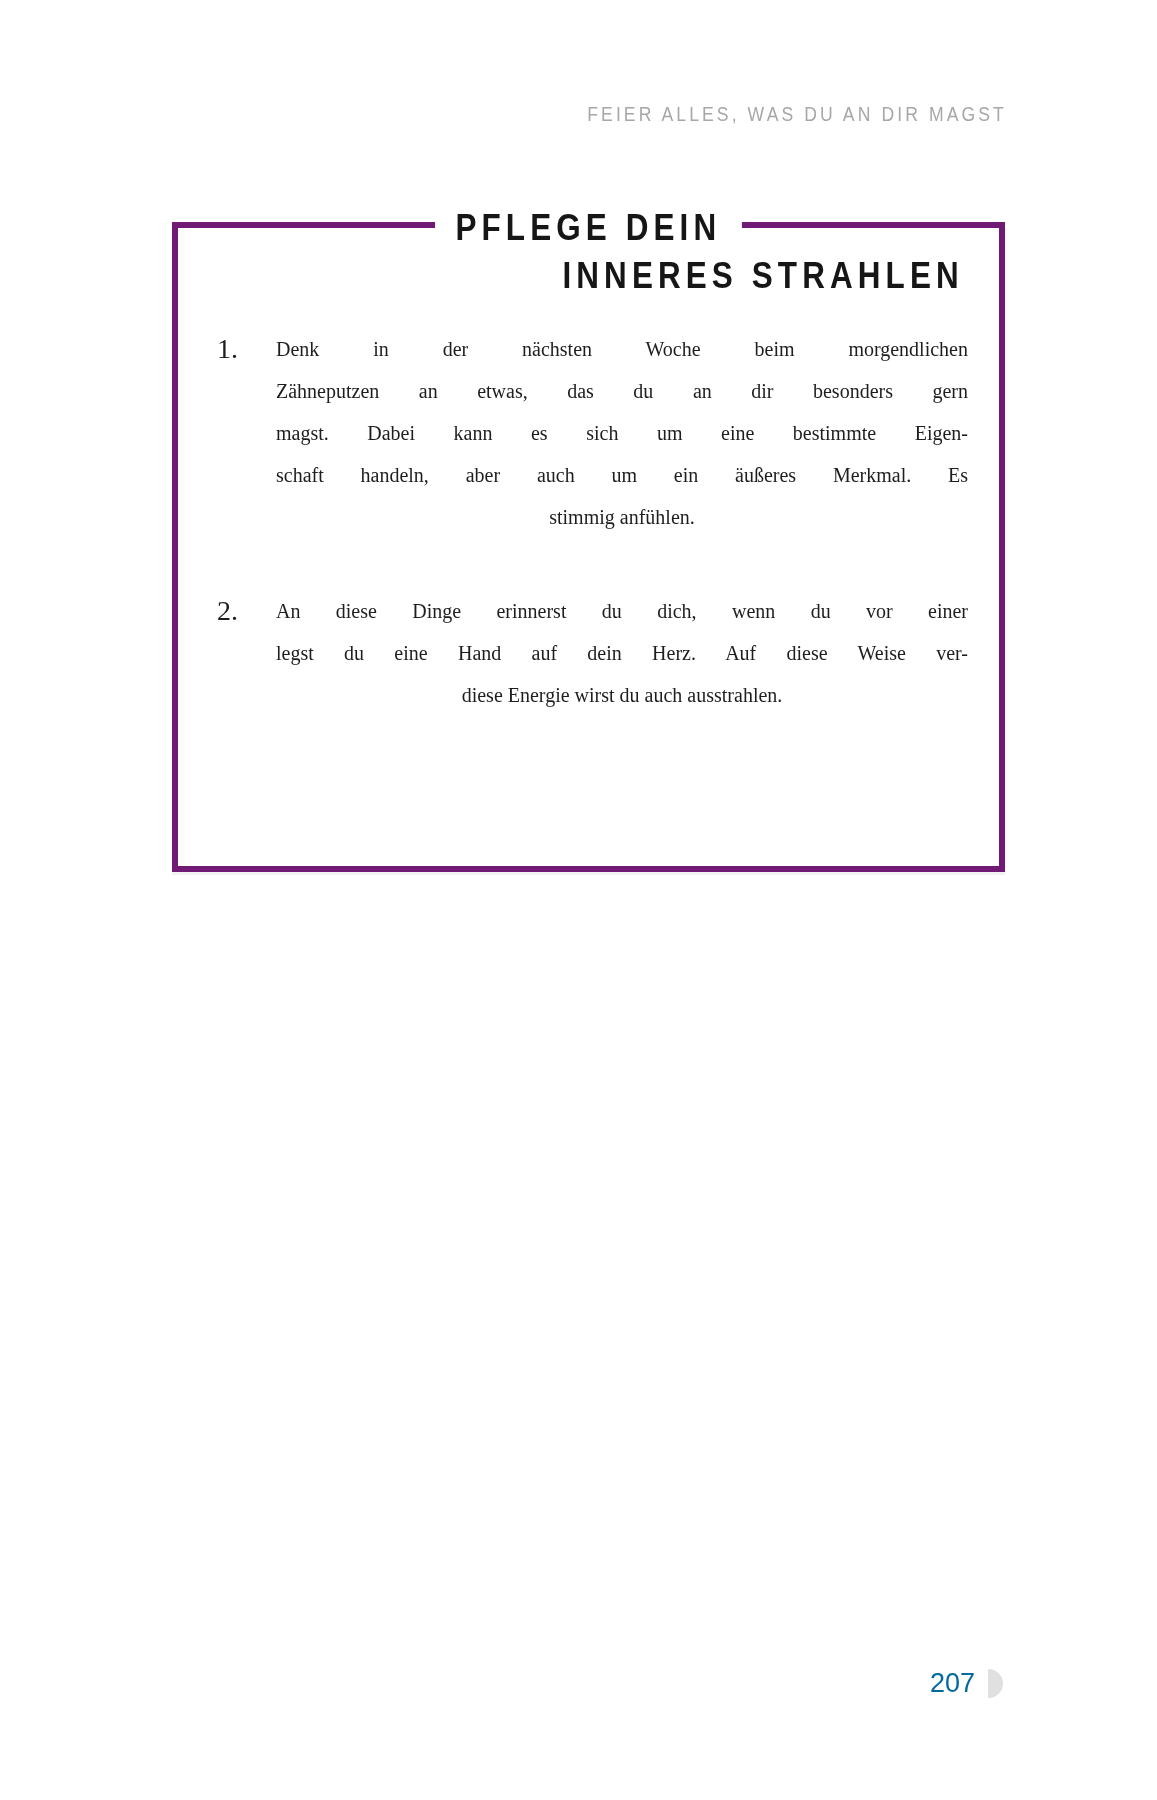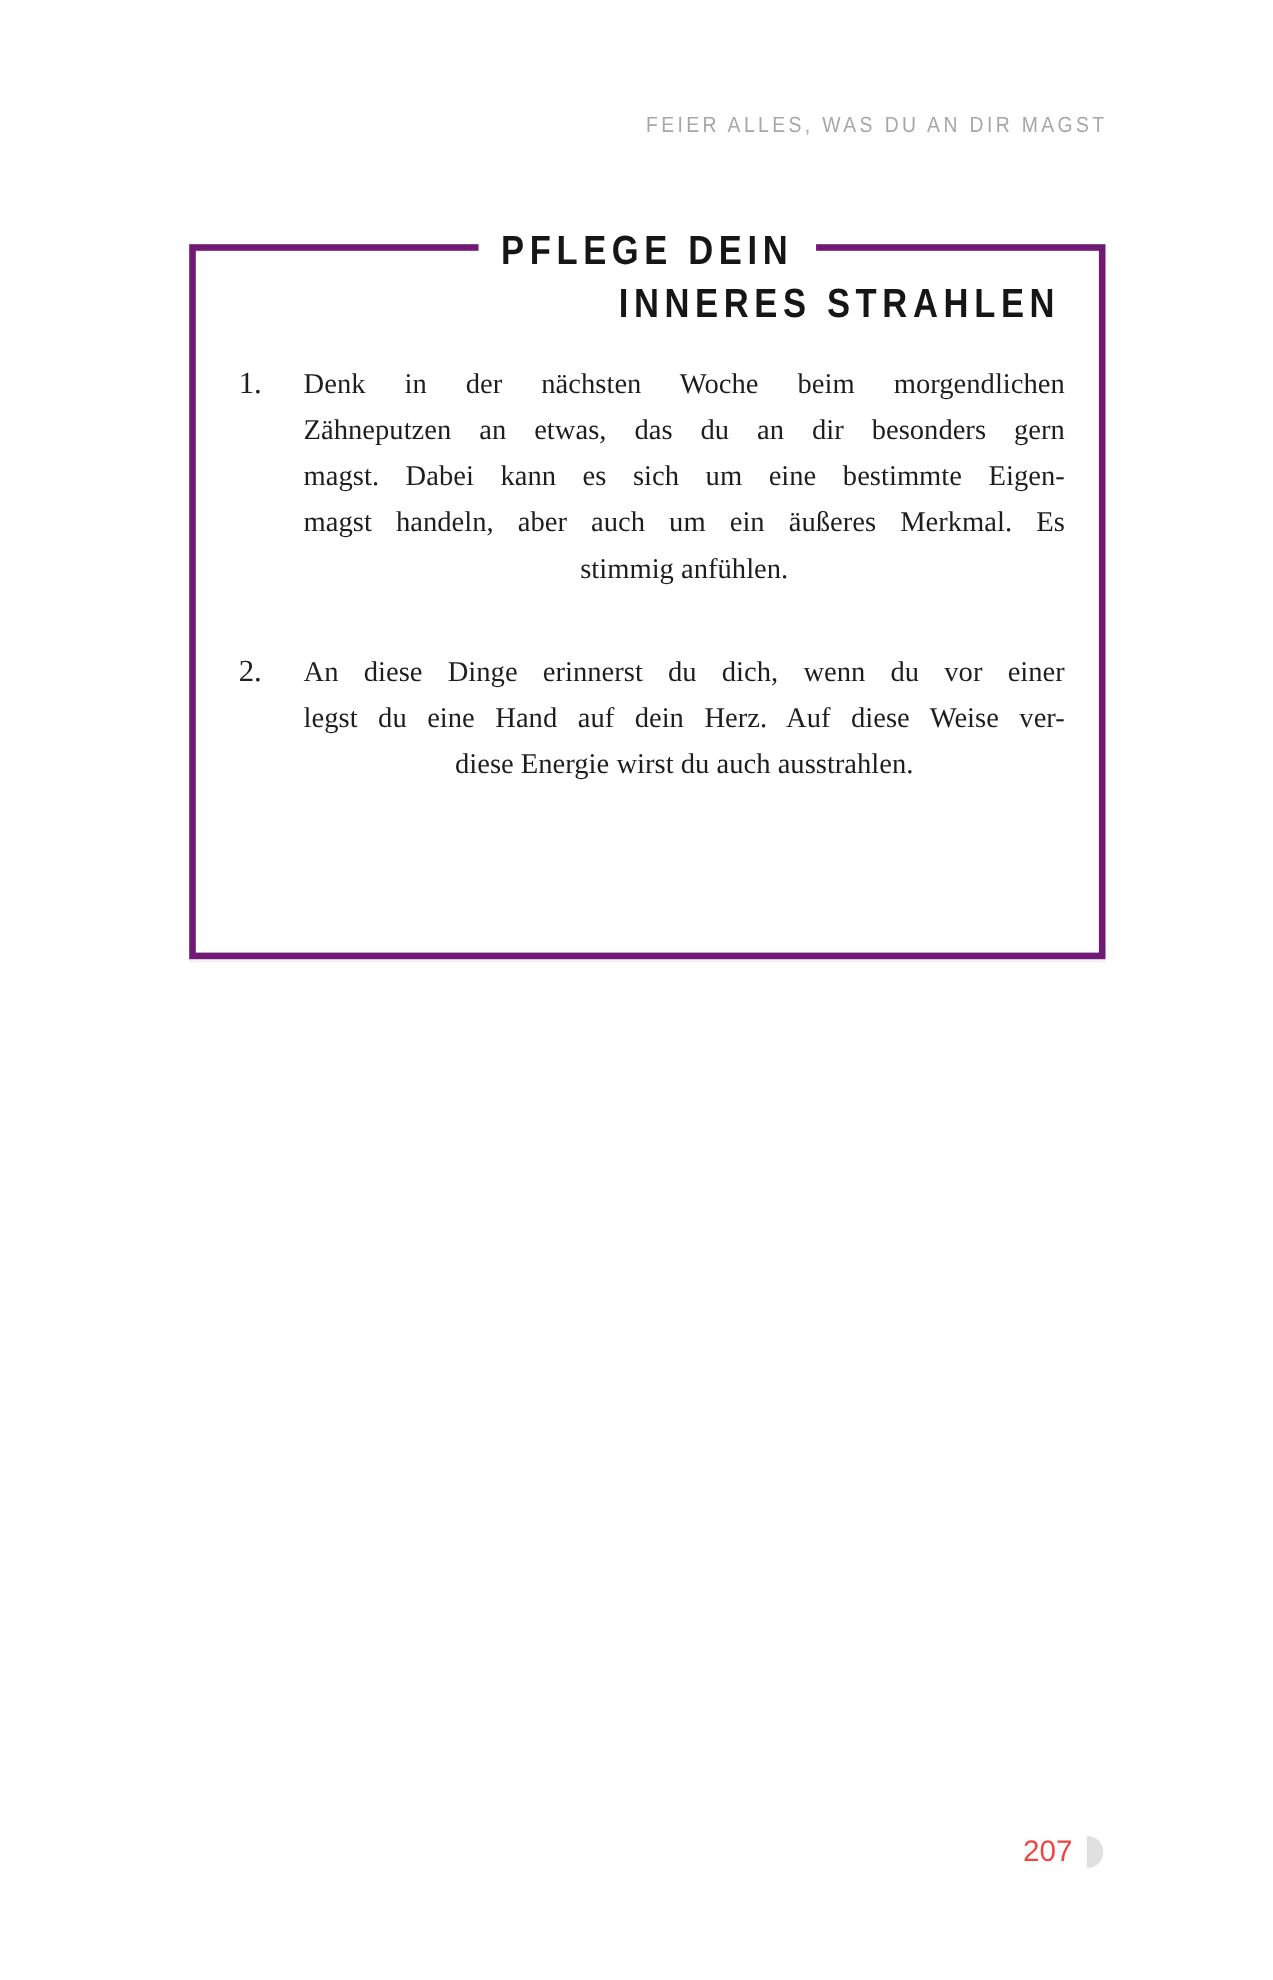--- a/index.html
+++ b/index.html
@@ -86,42 +86,42 @@
   }
   .list-item + .list-item { margin-top: 52px; }
   .list-item .num {
     flex: none;
     width: 59px;
     font-size: 28px;
     line-height: 42px;
   }
   .list-item .txt { flex: 1; min-width: 0; }
   .line {
-    font-size: 26px;
+    font-size: 20px;
     line-height: 42px;
     height: 42px;
     overflow: hidden;
   }
   .jline { text-align: justify; }
   .jline::after { content: ""; display: inline-block; width: 100%; height: 0; }
   .lastline { text-align: center; }
 
   
   .page-footer {
     position: absolute;
     top: 1668px;
     right: 154px;
     display: flex;
     align-items: center;
     gap: 13px;
   }
   .page-number {
     font-family: "Liberation Sans", sans-serif;
     font-size: 27px;
-    color: #ef4444;
+    color: #0369a1;
     line-height: 30px;
   }
   .half-circle {
     width: 15px;
     height: 29px;
     background: #e0e0e0;
     border-radius: 0 14.5px 14.5px 0;
   }
 </style>
 </head>
@@ -139,21 +139,21 @@
       <span class="title-text">INNERES STRAHLEN</span>
     </div>
 
     <div class="list">
         <div class="list-item">
           <div class="num">1.</div>
           <div class="txt">
             <div class="line jline">Denk in der nächsten Woche beim morgendlichen</div>
             <div class="line jline">Zähneputzen an etwas, das du an dir besonders gern</div>
             <div class="line jline">magst. Dabei kann es sich um eine bestimmte Eigen-</div>
-            <div class="line jline">magst handeln, aber auch um ein äußeres Merkmal. Es</div>
+            <div class="line jline">schaft handeln, aber auch um ein äußeres Merkmal. Es</div>
             <div class="line lastline">stimmig anfühlen.</div>
           </div>
         </div>
         <div class="list-item">
           <div class="num">2.</div>
           <div class="txt">
             <div class="line jline">An diese Dinge erinnerst du dich, wenn du vor einer</div>
             <div class="line jline">legst du eine Hand auf dein Herz. Auf diese Weise ver-</div>
             <div class="line lastline">diese Energie wirst du auch ausstrahlen.</div>
           </div>

